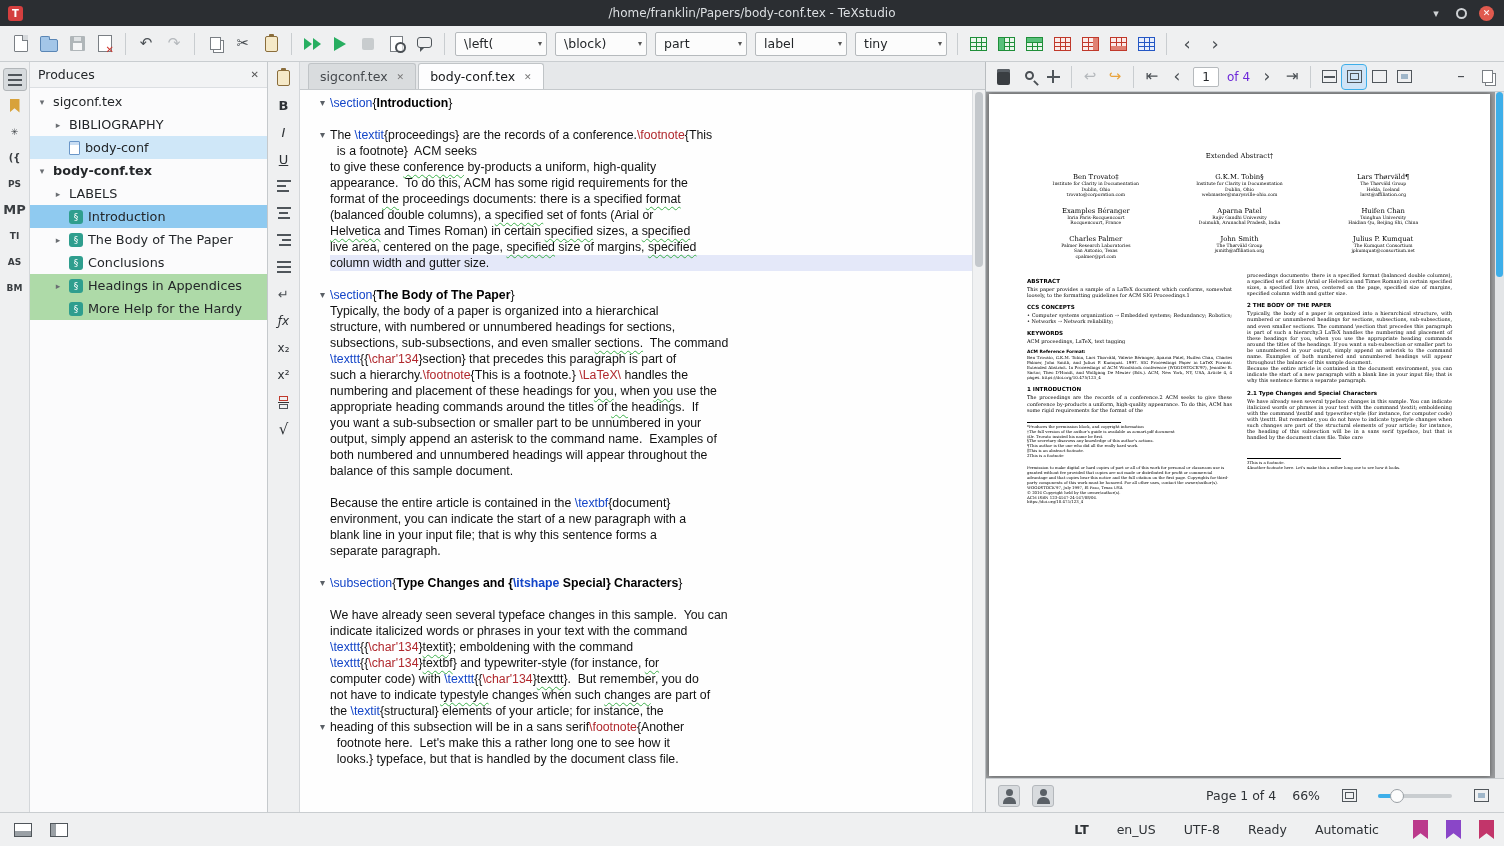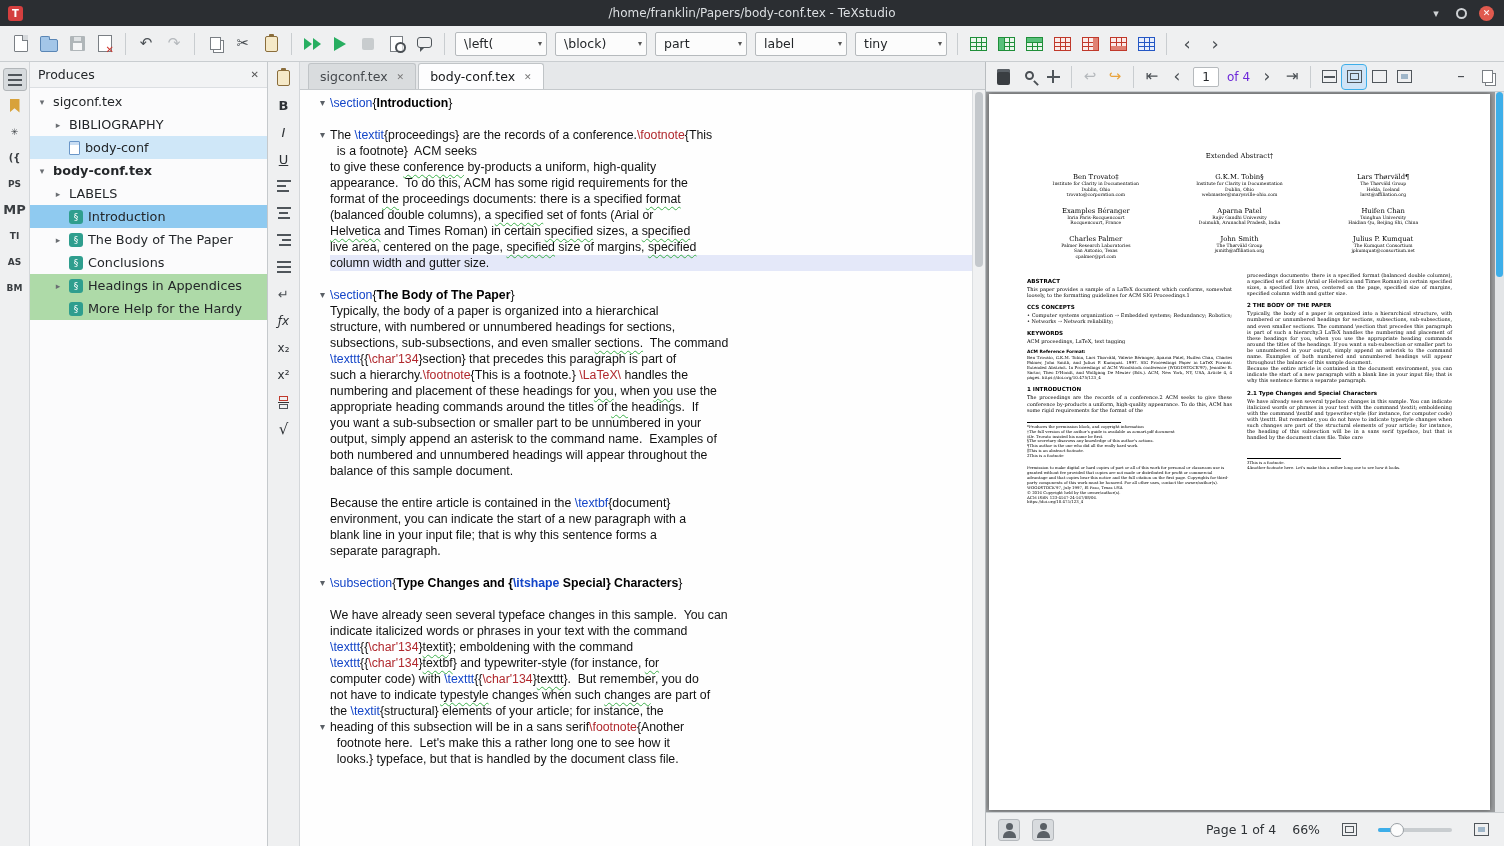--- a/index.html
+++ b/index.html
@@ -682,13 +682,35 @@
             <div class="fill"></div>
             <div class="knob"></div>
           </div>
         <div class="ti">
             <span class="i-fit f"></span>
           </div>
       </div>
     </div>
   </div>
 
+  <div class="statusbar">
+    <div class="sb-left">
+        <div class="ti">
+          <span class="i-panel b"></span>
+        </div>
+        <div class="ti">
+          <span class="i-panel s"></span>
+        </div>
+      </div>
+    <div class="sb-right">
+        <span class="sb-lt">LT</span>
+        <span>en_US</span>
+        <span>UTF-8</span>
+        <span>Ready</span>
+        <span>Automatic</span>
+        <div class="sb-ribbons">
+          <span class="ribbon" style="background: rgb(187, 58, 140);"></span>
+          <span class="ribbon" style="background: rgb(138, 70, 200);"></span>
+          <span class="ribbon" style="background: rgb(194, 53, 106);"></span>
+        </div>
+      </div>
+  </div>
 </div>
 
 </body></html>

